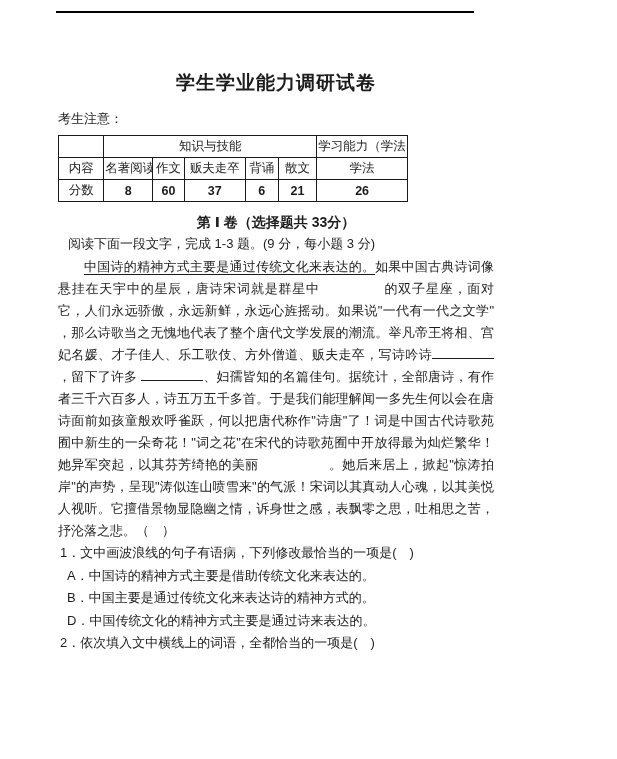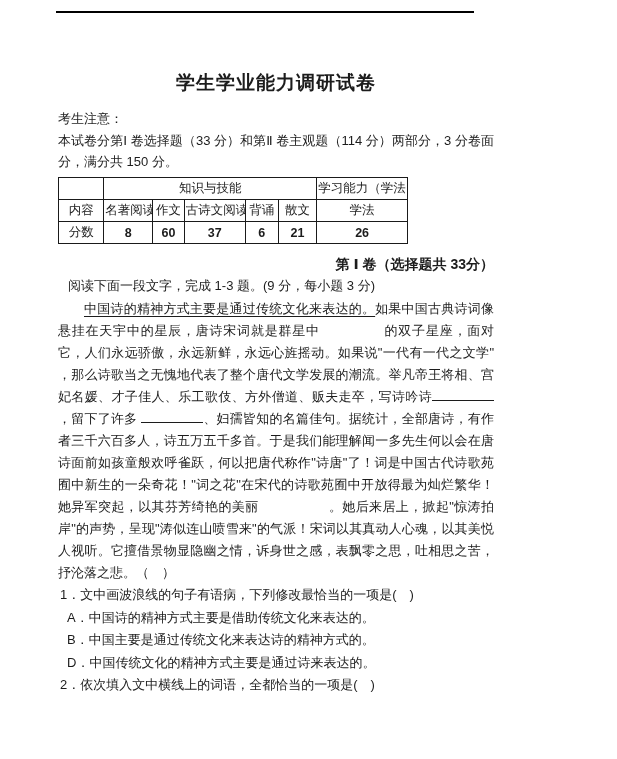--- a/index.html
+++ b/index.html
@@ -34,21 +34,21 @@
   table.score-table{
     margin-top:5px;width:350px;border-collapse:collapse;table-layout:fixed;
   }
   table.score-table td{
     border:1px solid #1a1a1a;
     font-size:12.5px;text-align:center;vertical-align:middle;
     height:21px;padding:0 1px;white-space:nowrap;overflow:hidden;
   }
   table.score-table td.num{font-weight:bold;}
   .part-heading{
-    margin-top:9px;font-size:14px;text-align:right;line-height:22px;font-weight:bold;
+    margin-top:9px;font-size:14px;text-align:center;line-height:22px;font-weight:bold;
   }
   .sub-heading{
     font-size:13.5px;line-height:22px;
   }
   .instruction{
     font-size:13px;line-height:22px;padding-left:10px;
   }
   .passage{
     margin-top:1px;font-size:13px;line-height:22px;text-align:justify;
     text-indent:2em;
@@ -74,21 +74,20 @@
 </head>
 <body>
 
 <div class="page">
   <div class="top-rule"></div>
 
   <div class="content">
     <div class="title2">学生学业能力调研试卷</div>
 
     <div class="notice-heading">考生注意：</div>
-    <div class="notice-body">本试卷分第Ⅰ 卷选择题（33 分）和第Ⅱ 卷主观题（114 分）两部分，3 分卷面分，满分共 150 分。</div>
 
     <table class="score-table">
       <colgroup>
         <col style="width:13%">
           <col style="width:14%">
           <col style="width:9%">
         <col style="width:17.5%">
           <col style="width:9.5%">
           <col style="width:11%">
         <col style="width:26%">
@@ -96,21 +95,21 @@
       <tbody>
           <tr>
         <td></td>
         <td colspan="5">知识与技能</td>
         <td>学习能力（学法）</td>
       </tr>
       <tr>
         <td>内容</td>
         <td>名著阅读</td>
         <td>作文</td>
-        <td>古诗文阅读</td>
+        <td>贩夫走卒</td>
         <td>背诵</td>
         <td>散文</td>
         <td>学法</td>
       </tr>
       <tr>
         <td>分数</td>
         <td class="num">8</td>
         <td class="num">60</td>
         <td class="num">37</td>
         <td class="num">6</td>

